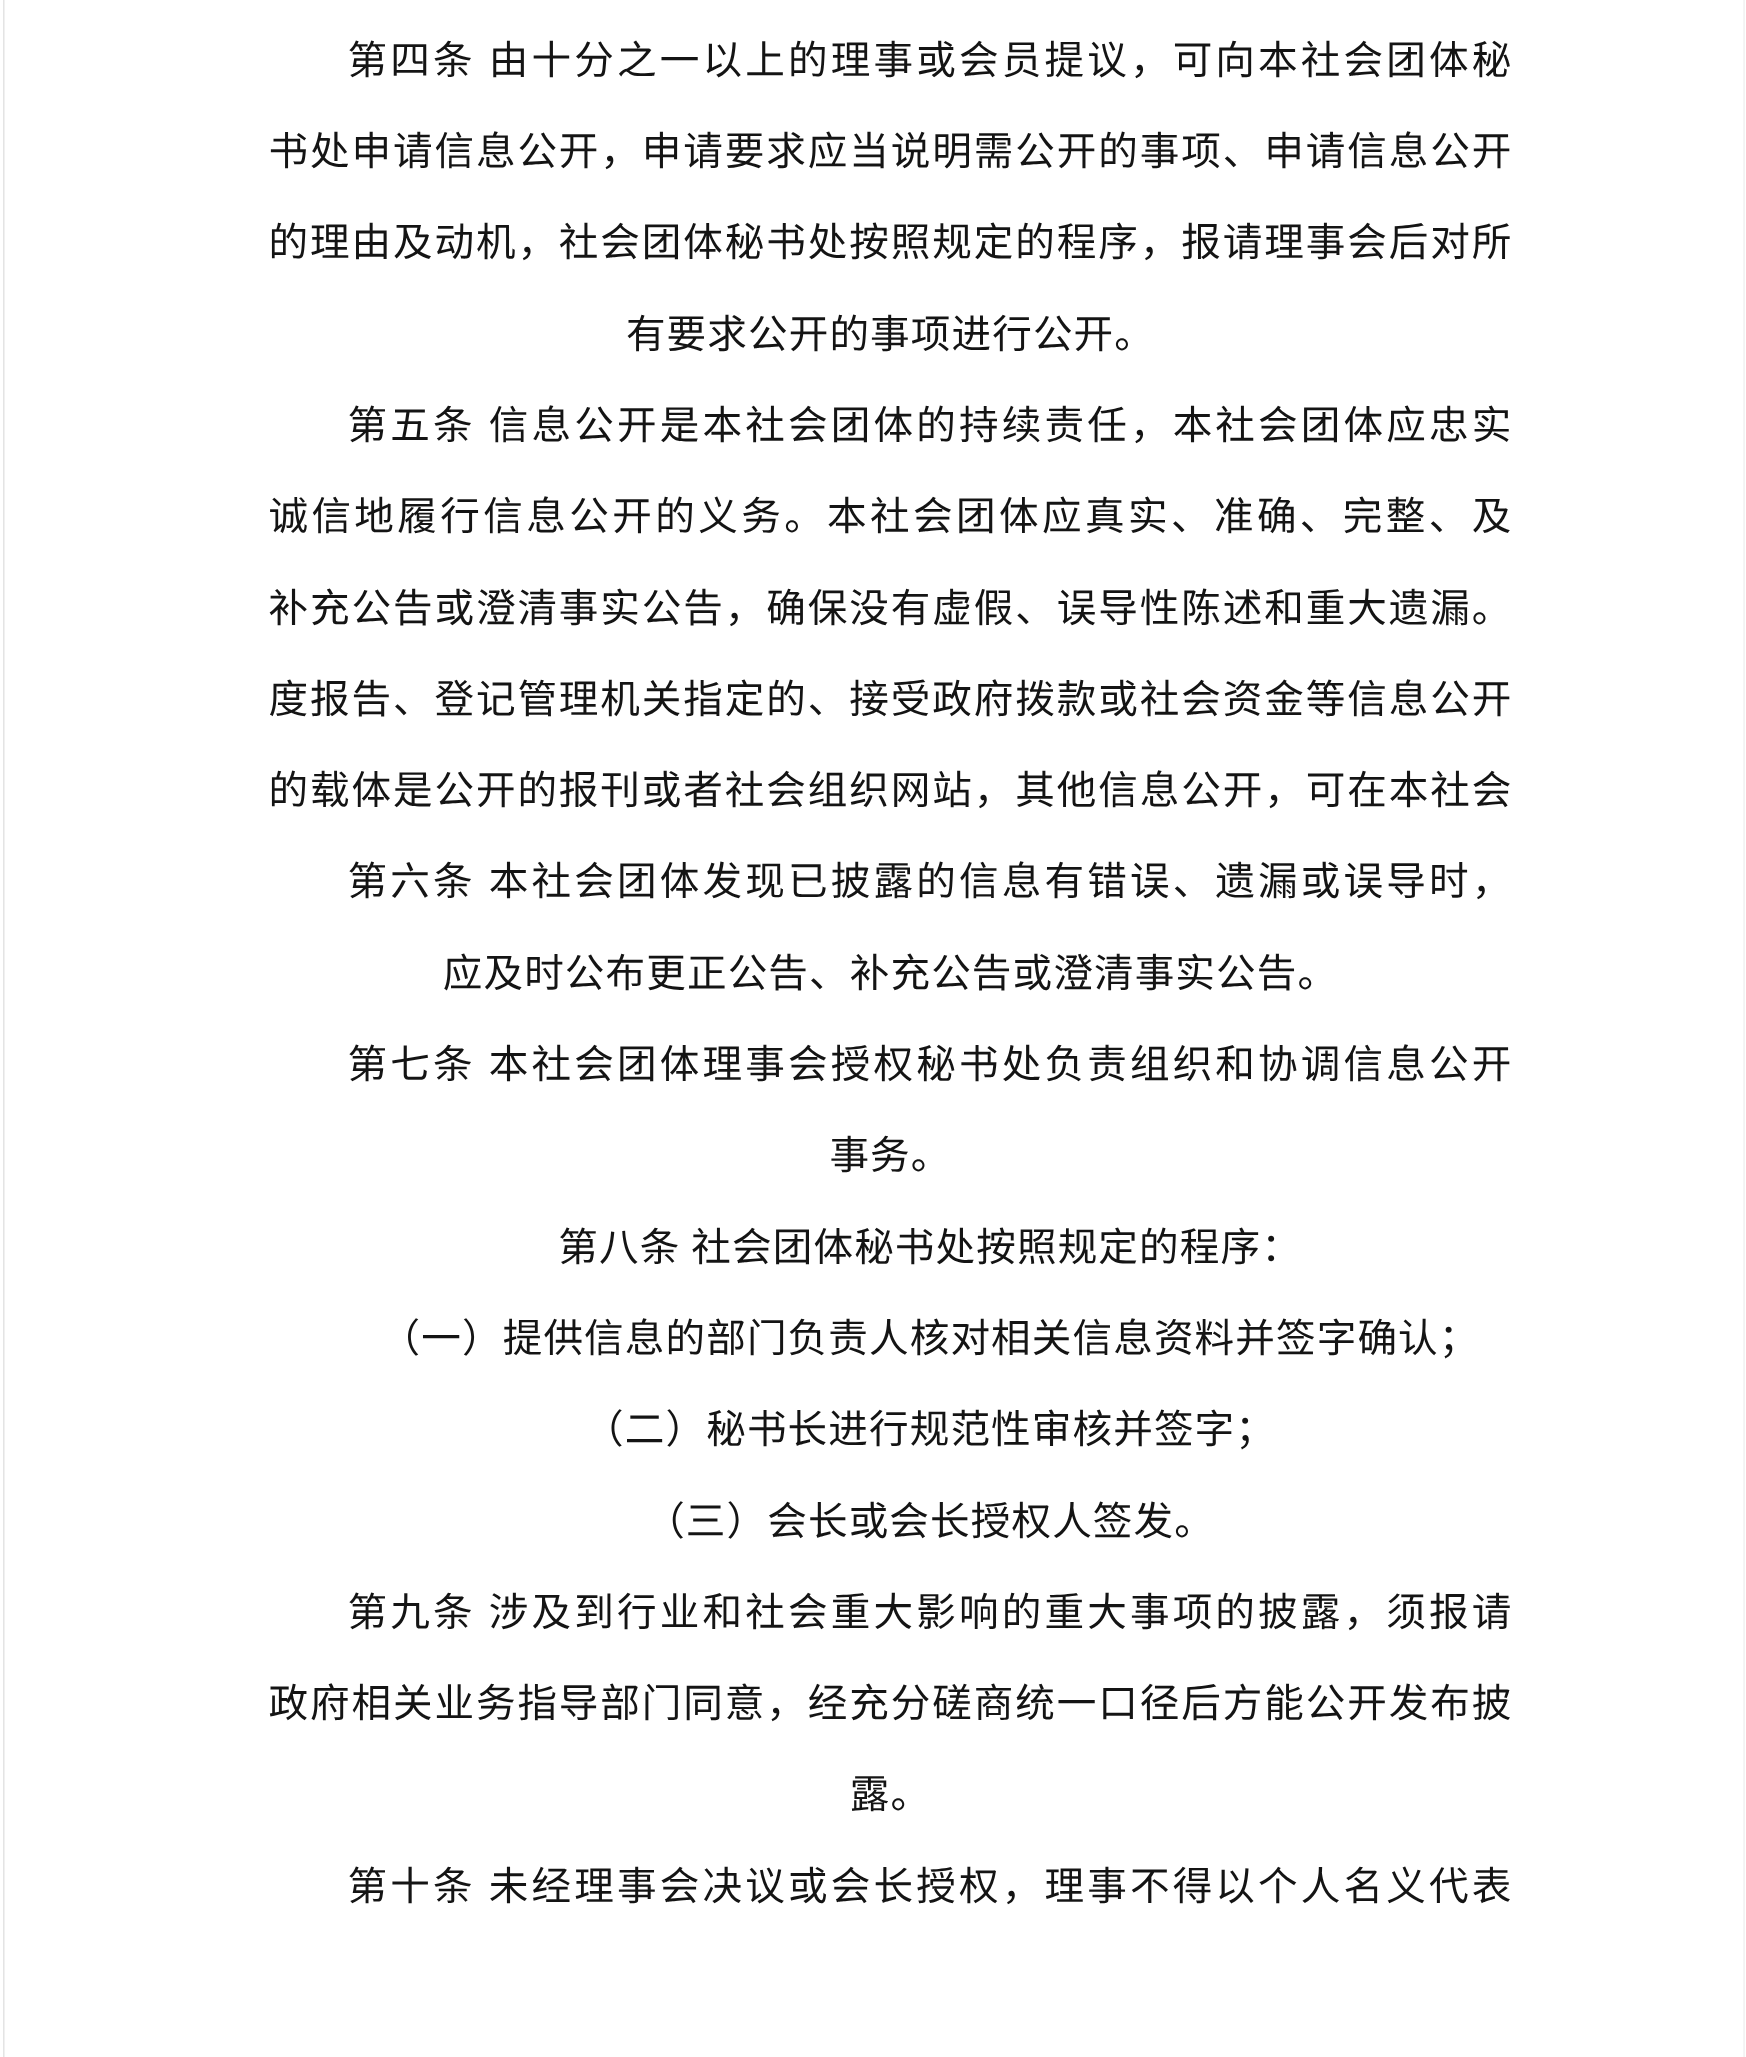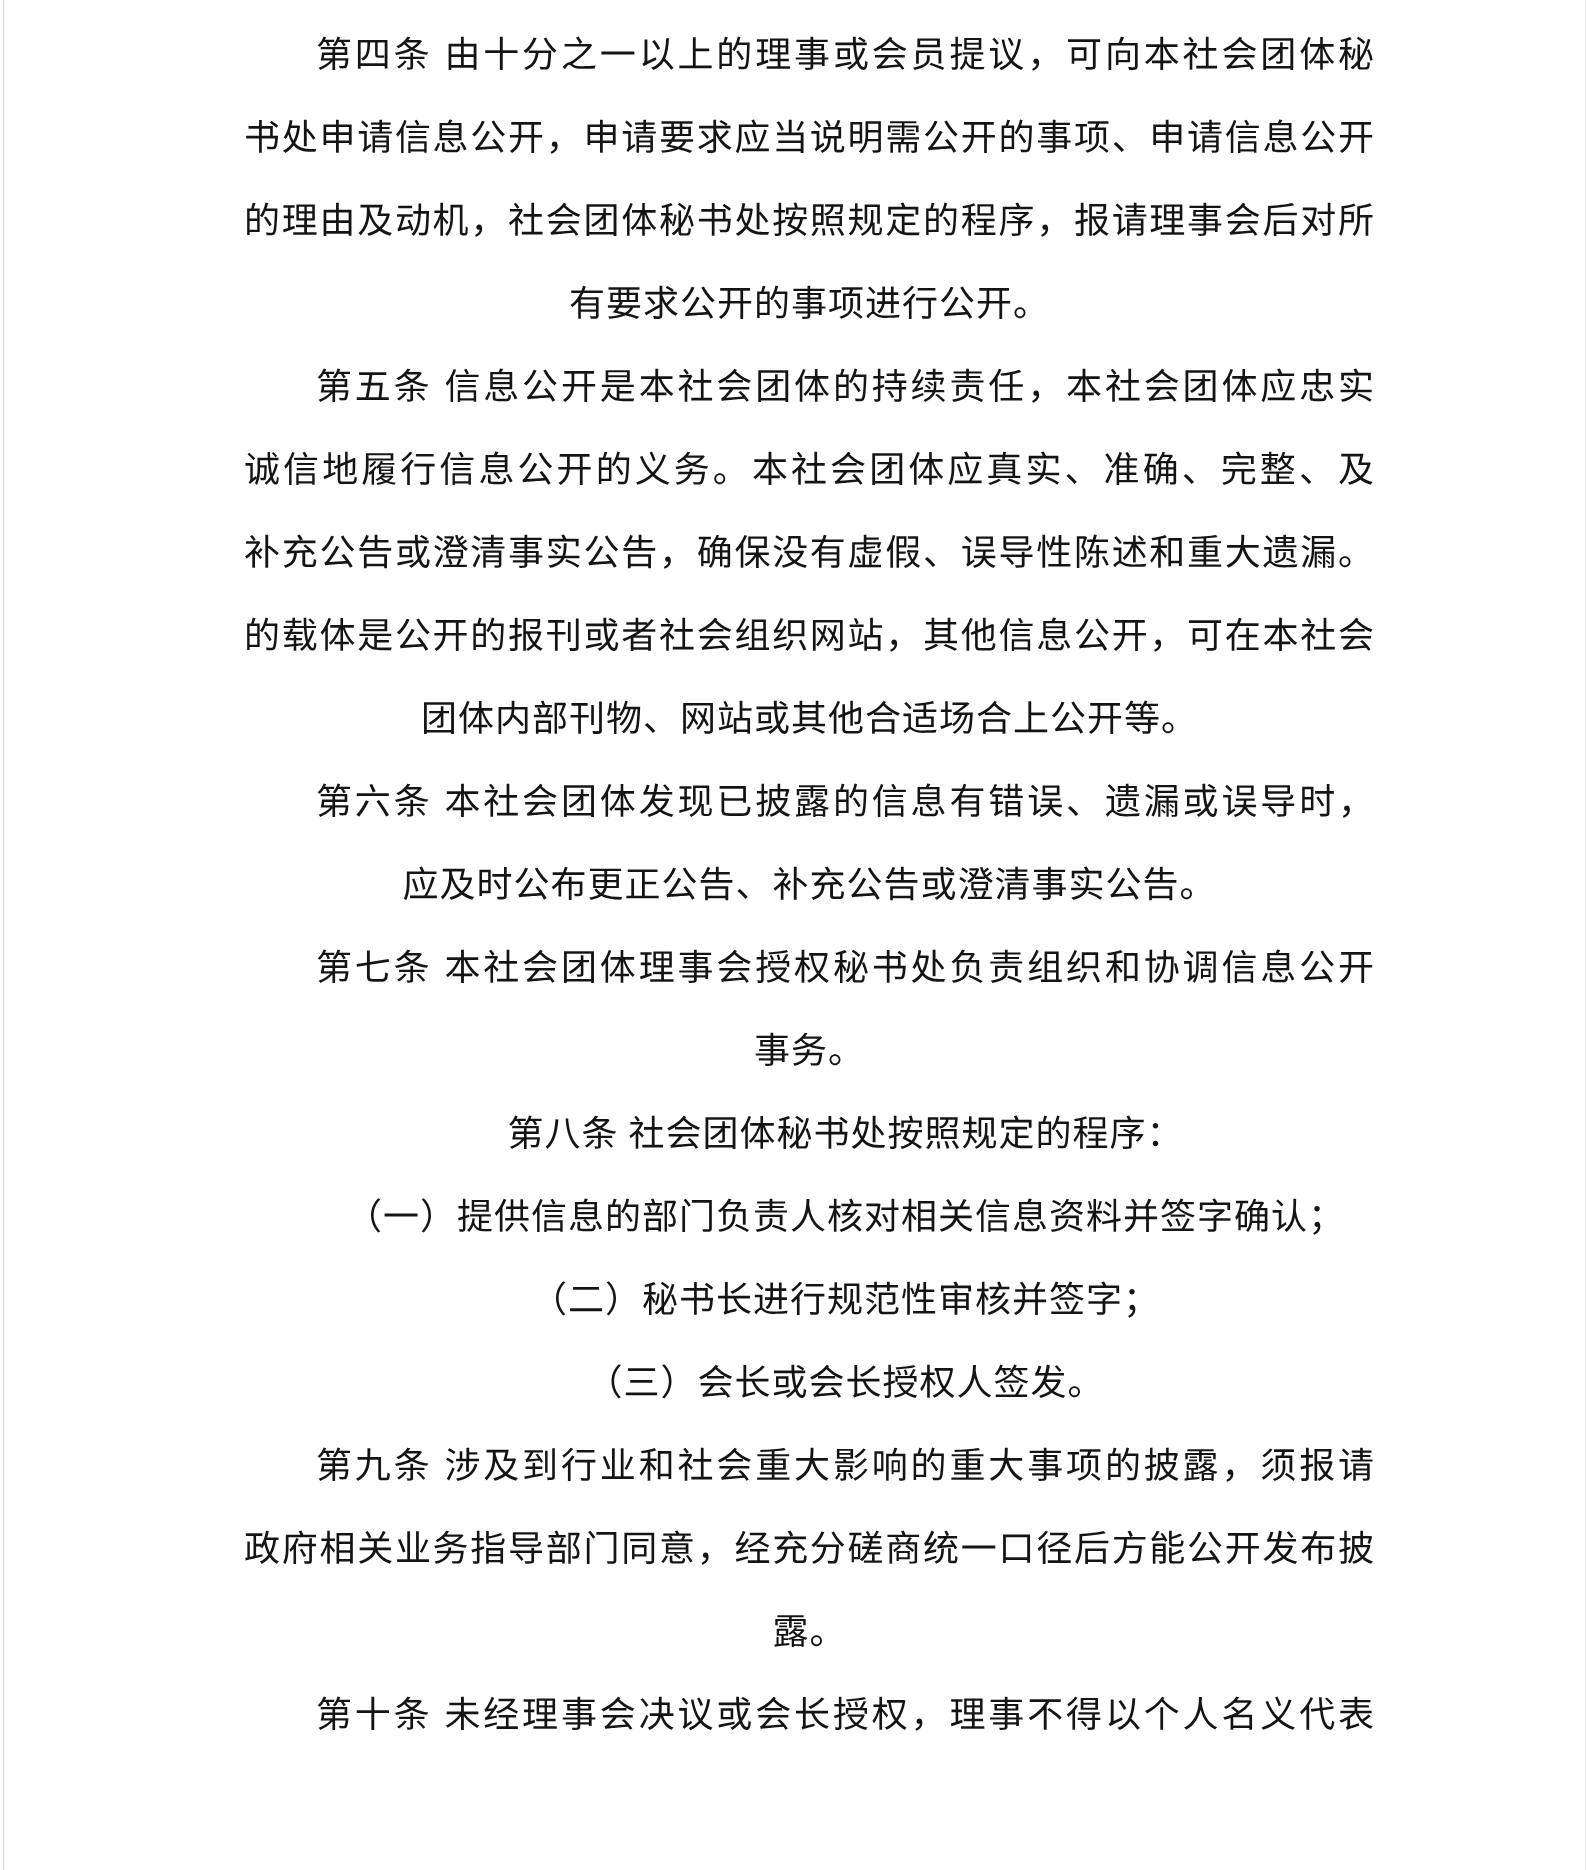--- a/index.html
+++ b/index.html
@@ -63,22 +63,22 @@
   <div class="edge-line-left"></div>
   <div class="edge-line-right"></div>
   <div class="text-column" id="text-column" style="color: rgb(20, 20, 20);">
       <div class="line indent justify">第四条 由十分之一以上的理事或会员提议，可向本社会团体秘</div>
       <div class="line justify">书处申请信息公开，申请要求应当说明需公开的事项、申请信息公开</div>
       <div class="line justify">的理由及动机，社会团体秘书处按照规定的程序，报请理事会后对所</div>
       <div class="line">有要求公开的事项进行公开。</div>
       <div class="line indent justify">第五条 信息公开是本社会团体的持续责任，本社会团体应忠实</div>
       <div class="line justify">诚信地履行信息公开的义务。本社会团体应真实、准确、完整、及时、</div>
       <div class="line justify">补充公告或澄清事实公告，确保没有虚假、误导性陈述和重大遗漏。年</div>
+      <div class="line justify">度报告、登记管理机关指定的、接受政府拨款或社会资金等信息公开</div>
       <div class="line justify">的载体是公开的报刊或者社会组织网站，其他信息公开，可在本社会</div>
-      <div class="line">团体内部刊物、网站或其他合适场合上公开等。</div>
       <div class="line indent justify">第六条 本社会团体发现已披露的信息有错误、遗漏或误导时，</div>
       <div class="line">应及时公布更正公告、补充公告或澄清事实公告。</div>
       <div class="line indent justify">第七条 本社会团体理事会授权秘书处负责组织和协调信息公开</div>
       <div class="line">事务。</div>
       <div class="line indent">第八条 社会团体秘书处按照规定的程序：</div>
       <div class="line indent">（一）提供信息的部门负责人核对相关信息资料并签字确认；</div>
       <div class="line indent">（二）秘书长进行规范性审核并签字；</div>
       <div class="line indent">（三）会长或会长授权人签发。</div>
       <div class="line indent justify">第九条 涉及到行业和社会重大影响的重大事项的披露，须报请</div>
       <div class="line justify">政府相关业务指导部门同意，经充分磋商统一口径后方能公开发布披</div>

